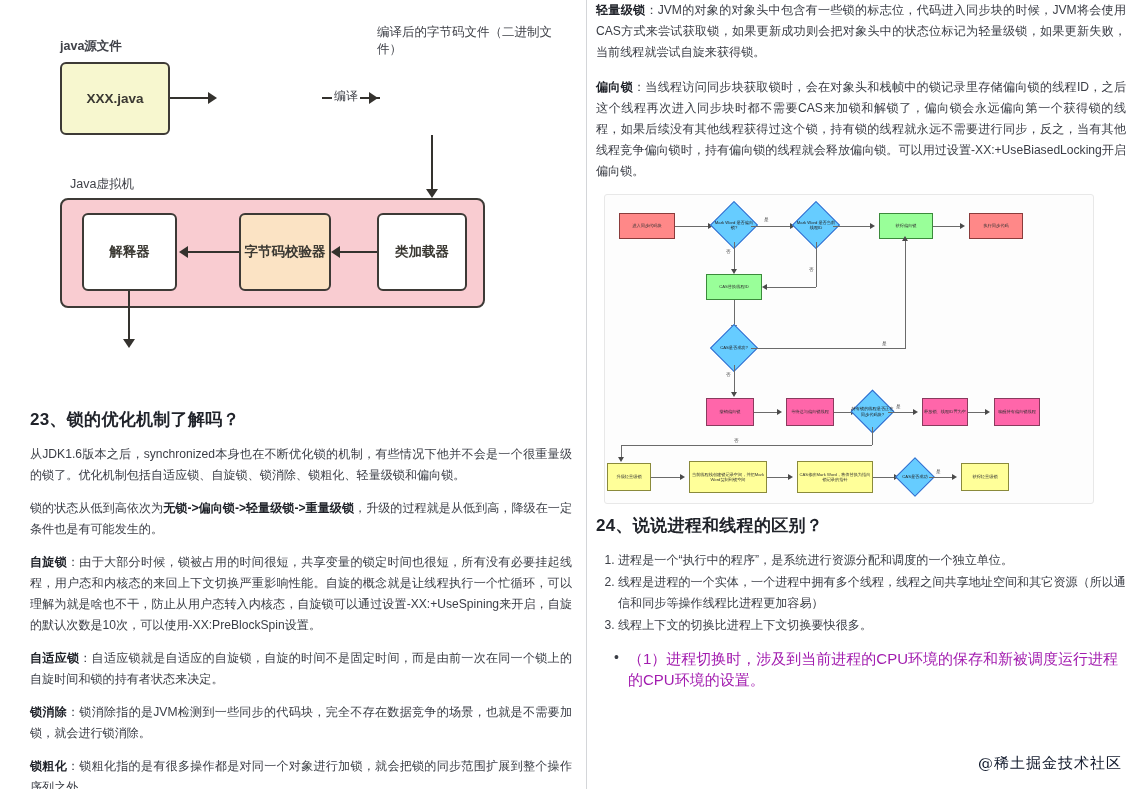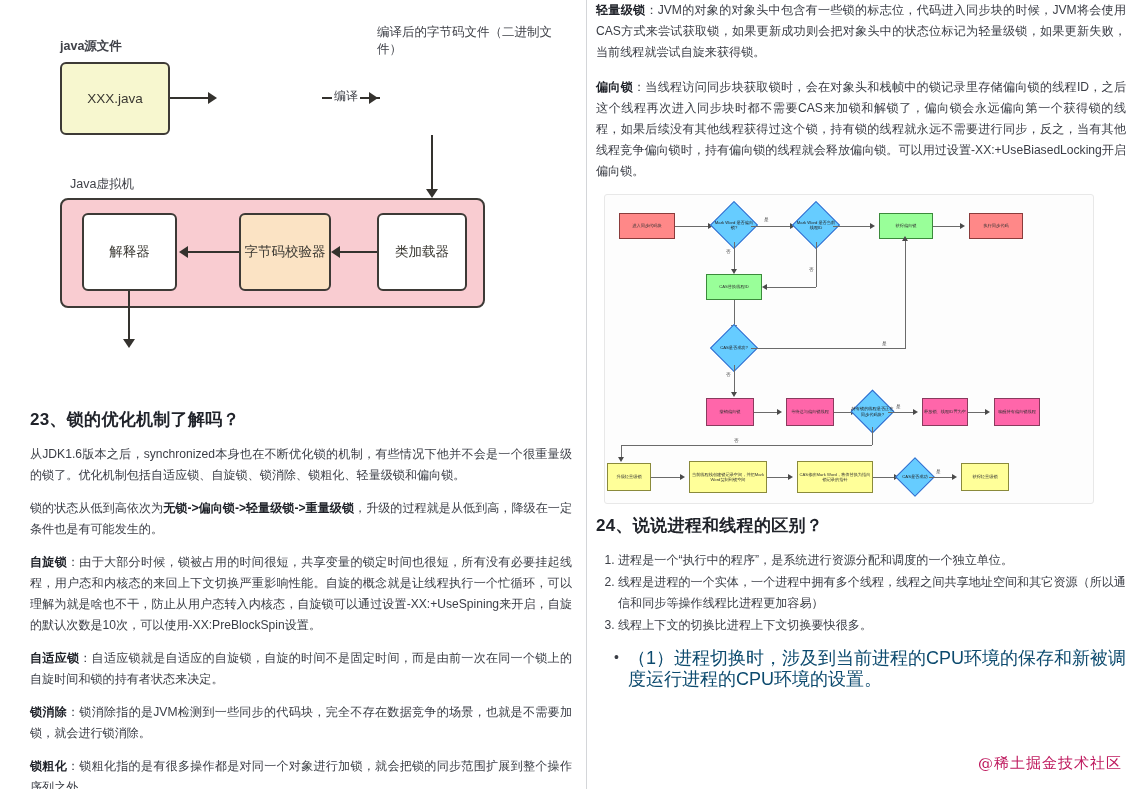--- a/index.html
+++ b/index.html
@@ -28,21 +28,21 @@
   }
   p.para {
     font-size:12.1px; line-height:21px; color:#3a3d45;
     margin:0 0 12px 0; text-align:justify;
   }
   p.para b { color:#20232a; font-weight:bold; }
   ol.qlist { margin:6px 0 12px 0; padding-left:22px; }
   ol.qlist li { font-size:12.1px; line-height:21px; color:#3a3d45; margin-bottom:1px; }
   ul.qbullets { margin:6px 0 0 0; padding-left:20px; list-style:none; }
   ul.qbullets li {
-    font-size:18px; line-height:21px; color:#0c4a6e;
+    font-size:15px; line-height:21px; color:#a21caf;
     margin-bottom:12px; position:relative; padding-left:12px;
   }
   ul.qbullets li:before {
     content:"\2022"; position:absolute; left:-2px; top:-1px;
     font-size:14px; color:#3a3d45;
   }
 
   
   .jvm-diagram {
     position:relative;
@@ -51,21 +51,21 @@
     font-size:0;
   }
   .jvm-diagram .lbl {
     position:absolute; font-size:12.5px; color:#3f4148;
     line-height:17px; white-space:nowrap;
   }
   .jvm-diagram .lbl.wrap { white-space:normal; width:175px; }
   .box {
     position:absolute; border:2px solid #3d3a36; border-radius:6px;
     display:flex; align-items:center; justify-content:center;
-    font-size:13.5px; color:#3a3832; text-align:center;
+    font-size:13.5px; color:#3a3832; text-align:center;font-weight:bold;
   }
   .box.yellow { background:#f7f7cf; }
   .box.pink   { background:#f6ced2; }
   .box.white  { background:#ffffff; }
   .box.orange { background:#fbe3c4; }
   .box.grey   { background:#a8a8a8; border-color:#3d3a36; border-radius:2px; }
   .jvm-outer {
     position:absolute; background:#f9ccd1; border:2px solid #3d3a36;
     border-radius:8px;
   }
@@ -116,21 +116,21 @@
   .fhead.d { border-top:5px solid #4a4a4a; border-left:3px solid transparent; border-right:3px solid transparent; }
   .fhead.u { border-bottom:5px solid #4a4a4a; border-left:3px solid transparent; border-right:3px solid transparent; }
   .flabel {
     position:absolute; font-size:4.6px; color:#444; background:#fdfdfd;
     padding:0 1px; white-space:nowrap; line-height:6px;
   }
 
   
   .watermark {
     position:absolute; right:18px; bottom:16px;
-    font-size:15px; color:#be185d; letter-spacing:1px;
+    font-size:15px; color:#0f172a; letter-spacing:1px;
     font-family:"DejaVu Serif","Liberation Serif",serif;
     white-space:nowrap;
   }
 </style>
 </head>
 <body>
 
 <div class="page">
 
   <div class="divider"></div>

